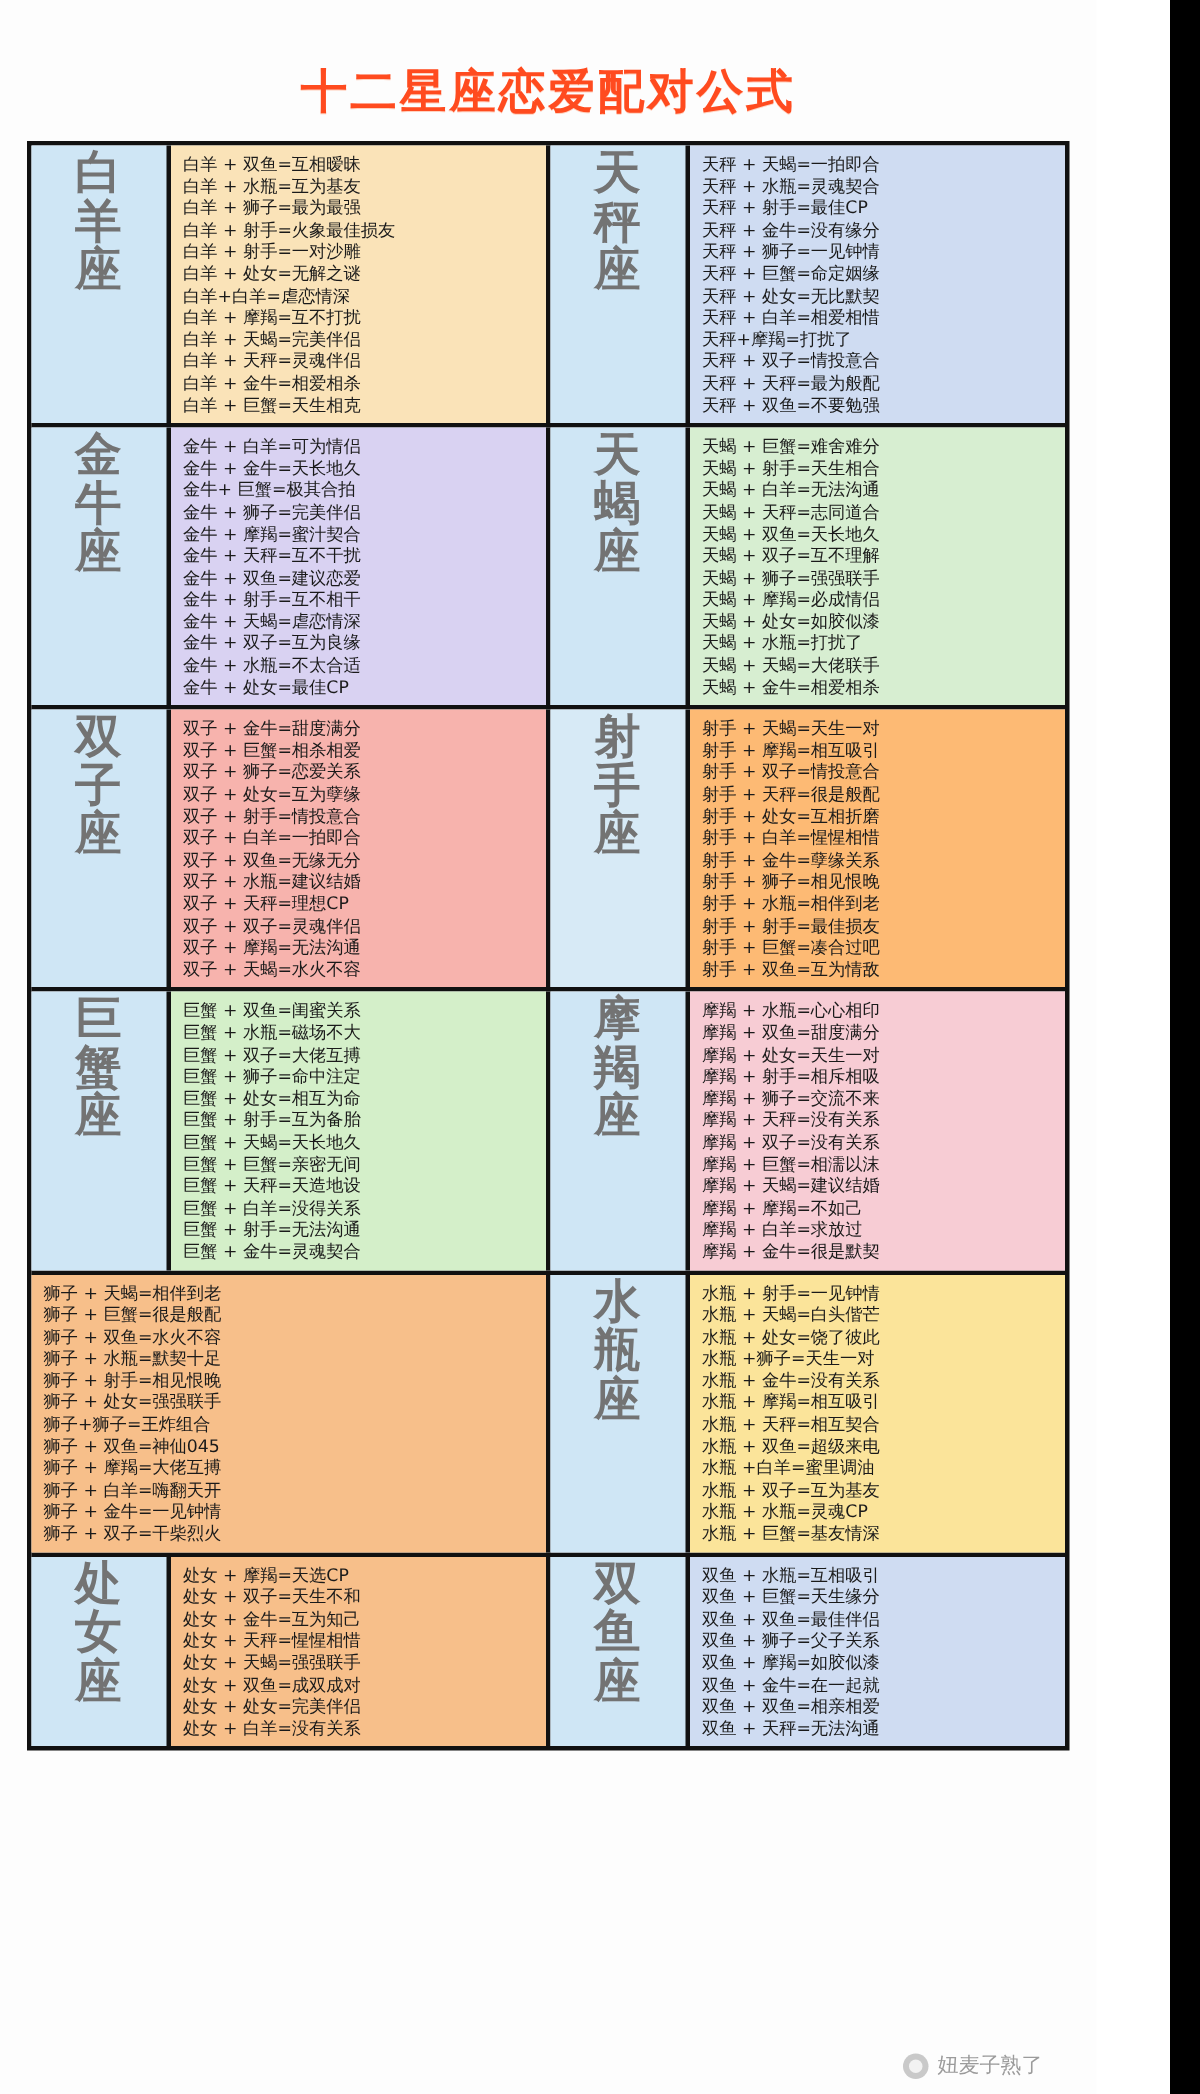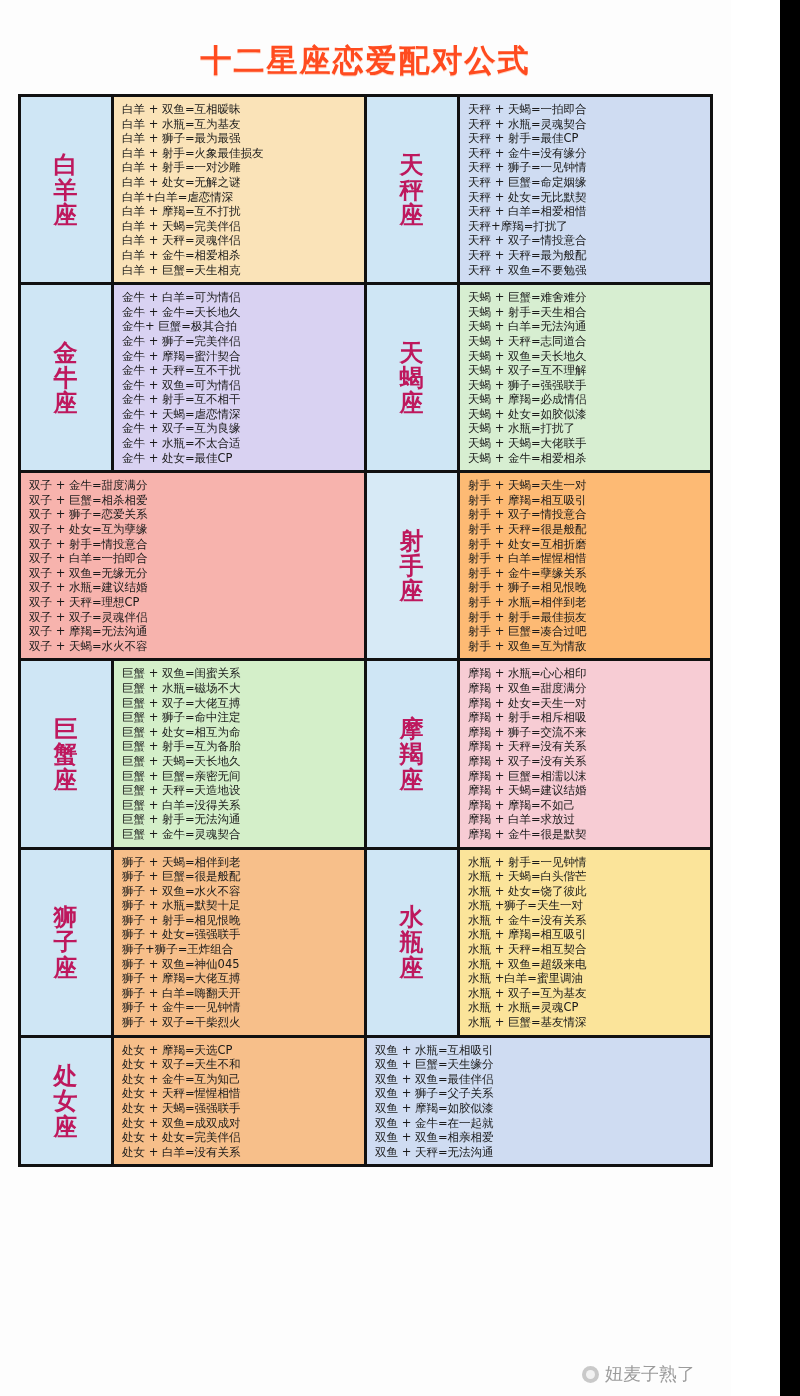--- a/index.html
+++ b/index.html
@@ -42,26 +42,26 @@
   .half{
     display:flex;
     width:50%;
   }
   .half.left{border-right:3px solid #111;}
   .sign{
     width:93px;
     flex:0 0 93px;
     border-right:3px solid #111;
     display:flex;
-    align-items:center;
+    align-items:flex-start;
     justify-content:center;
     text-align:center;
-    font-size:24px;
+    font-size:31px;
     font-weight:bold;
-    color:#be185d;
+    color:#737373;
     line-height:1.05;
     letter-spacing:1px;
     padding:2px 0;
     box-sizing:border-box;
   }
   .sign span{display:block;width:40px;}
   .lines{
     flex:1 1 auto;
     padding:5px 6px 5px 8px;
     box-sizing:border-box;
@@ -75,21 +75,21 @@
     color:#1a1a1a;
     white-space:nowrap;
     font-family:"DejaVu Sans","Liberation Sans",sans-serif;
   }
   .watermark{
     position:absolute;
     right:36px;bottom:10px;
     display:flex;align-items:center;
     gap:6px;
     color:#9b9b9b;
-    font-size:18px;
+    font-size:14px;
   }
   .wm-dot{
     width:17px;height:17px;border-radius:50%;
     background:#c9c9c9;
     display:inline-block;
     position:relative;
   }
   .wm-dot:after{
     content:"";position:absolute;left:4px;top:4px;
     width:9px;height:9px;border-radius:50%;
@@ -149,21 +149,21 @@
         <div class="sign" style="background:#cfe6f5">
             <span>金牛座</span>
           </div>
         <div class="lines" style="background:#d9d2f2">
           <div class="line">金牛 + 白羊=可为情侣</div>
           <div class="line">金牛 + 金牛=天长地久</div>
           <div class="line">金牛+ 巨蟹=极其合拍</div>
           <div class="line">金牛 + 狮子=完美伴侣</div>
           <div class="line">金牛 + 摩羯=蜜汁契合</div>
           <div class="line">金牛 + 天秤=互不干扰</div>
-          <div class="line">金牛 + 双鱼=可为情侣</div>
+          <div class="line">金牛 + 双鱼=建议恋爱</div>
           <div class="line">金牛 + 射手=互不相干</div>
           <div class="line">金牛 + 天蝎=虐恋情深</div>
           <div class="line">金牛 + 双子=互为良缘</div>
           <div class="line">金牛 + 水瓶=不太合适</div>
           <div class="line">金牛 + 处女=最佳CP</div>
         </div>
       </div>
       <div class="half">
         <div class="sign" style="background:#cfe6f5">
             <span>天蝎座</span>
@@ -180,20 +180,23 @@
           <div class="line">天蝎 + 处女=如胶似漆</div>
           <div class="line">天蝎 + 水瓶=打扰了</div>
           <div class="line">天蝎 + 天蝎=大佬联手</div>
           <div class="line">天蝎 + 金牛=相爱相杀</div>
         </div>
       </div>
     </div>
 
     <div class="row">
       <div class="half left">
+        <div class="sign" style="background:#cfe6f5">
+            <span>双子座</span>
+          </div>
         <div class="lines" style="background:#f7b3ad">
           <div class="line">双子 + 金牛=甜度满分</div>
           <div class="line">双子 + 巨蟹=相杀相爱</div>
           <div class="line">双子 + 狮子=恋爱关系</div>
           <div class="line">双子 + 处女=互为孽缘</div>
           <div class="line">双子 + 射手=情投意合</div>
           <div class="line">双子 + 白羊=一拍即合</div>
           <div class="line">双子 + 双鱼=无缘无分</div>
           <div class="line">双子 + 水瓶=建议结婚</div>
           <div class="line">双子 + 天秤=理想CP</div>
@@ -259,23 +262,20 @@
           <div class="line">摩羯 + 天蝎=建议结婚</div>
           <div class="line">摩羯 + 摩羯=不如己</div>
           <div class="line">摩羯 + 白羊=求放过</div>
           <div class="line">摩羯 + 金牛=很是默契</div>
         </div>
       </div>
     </div>
 
     <div class="row">
       <div class="half left">
-        <div class="sign" style="background:#cfe6f5">
-            <span>狮子座</span>
-          </div>
         <div class="lines" style="background:#f7bf8a">
           <div class="line">狮子 + 天蝎=相伴到老</div>
           <div class="line">狮子 + 巨蟹=很是般配</div>
           <div class="line">狮子 + 双鱼=水火不容</div>
           <div class="line">狮子 + 水瓶=默契十足</div>
           <div class="line">狮子 + 射手=相见恨晚</div>
           <div class="line">狮子 + 处女=强强联手</div>
           <div class="line">狮子+狮子=王炸组合</div>
           <div class="line">狮子 + 双鱼=神仙045</div>
           <div class="line">狮子 + 摩羯=大佬互搏</div>
@@ -315,20 +315,23 @@
           <div class="line">处女 + 双子=天生不和</div>
           <div class="line">处女 + 金牛=互为知己</div>
           <div class="line">处女 + 天秤=惺惺相惜</div>
           <div class="line">处女 + 天蝎=强强联手</div>
           <div class="line">处女 + 双鱼=成双成对</div>
           <div class="line">处女 + 处女=完美伴侣</div>
           <div class="line">处女 + 白羊=没有关系</div>
         </div>
       </div>
       <div class="half">
+        <div class="sign" style="background:#cfe6f5">
+            <span>双鱼座</span>
+          </div>
         <div class="lines" style="background:#cfdcf2">
           <div class="line">双鱼 + 水瓶=互相吸引</div>
           <div class="line">双鱼 + 巨蟹=天生缘分</div>
           <div class="line">双鱼 + 双鱼=最佳伴侣</div>
           <div class="line">双鱼 + 狮子=父子关系</div>
           <div class="line">双鱼 + 摩羯=如胶似漆</div>
           <div class="line">双鱼 + 金牛=在一起就</div>
           <div class="line">双鱼 + 双鱼=相亲相爱</div>
           <div class="line">双鱼 + 天秤=无法沟通</div>
         </div>

